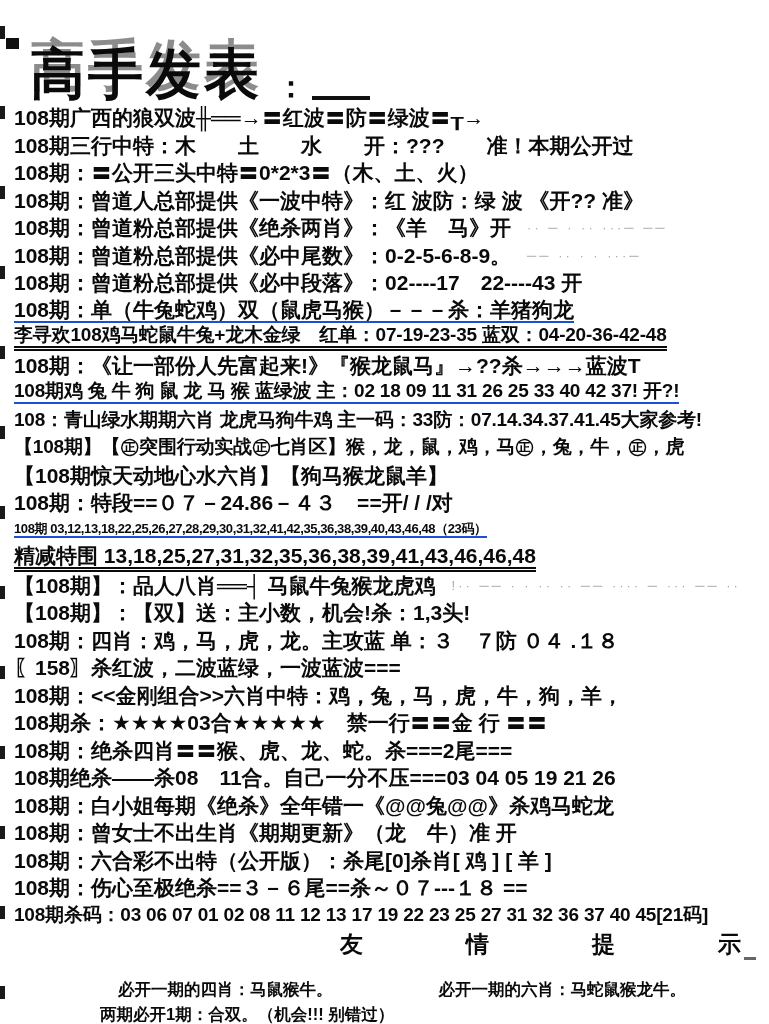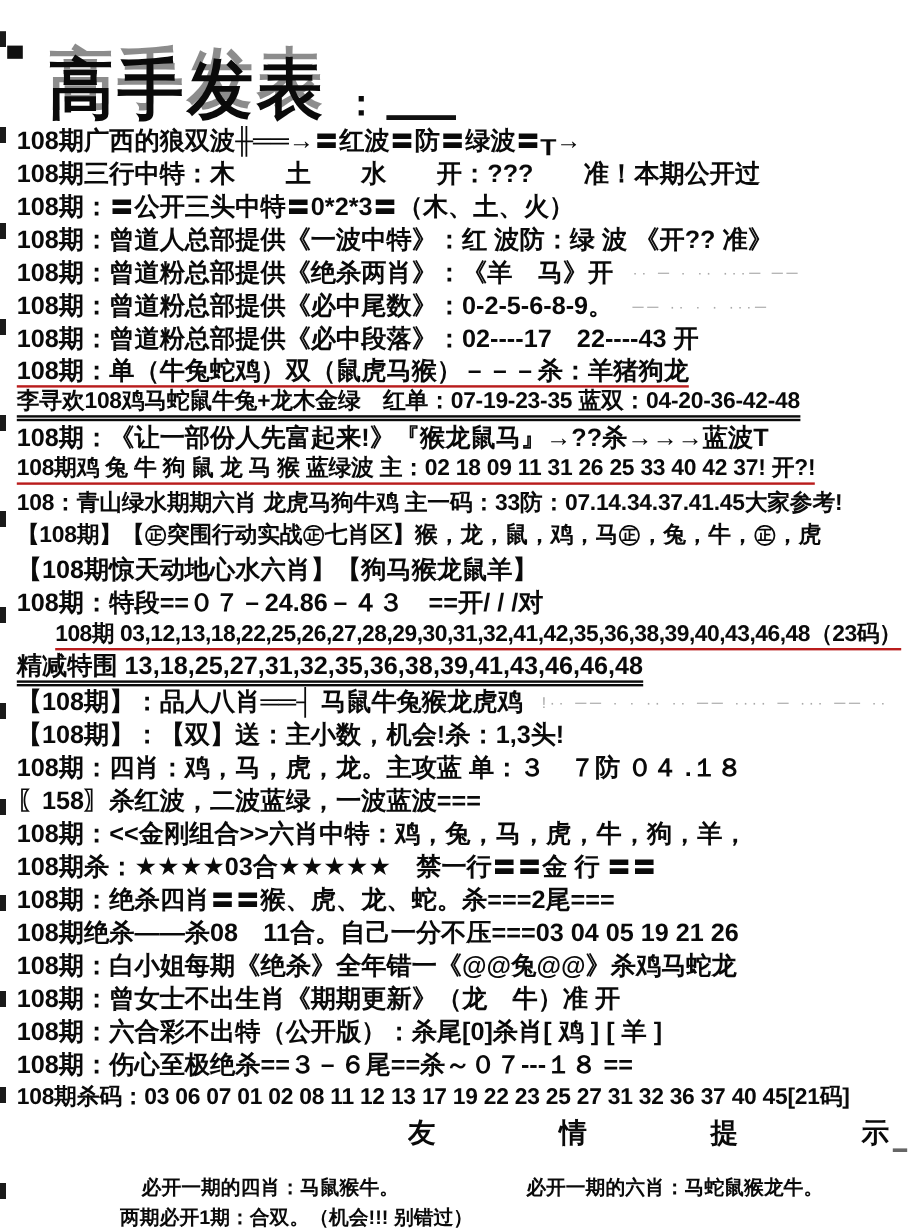--- a/index.html
+++ b/index.html
@@ -10,37 +10,37 @@
   }
   .sheet{position:relative;width:769px;height:1024px;background:#fff;overflow:hidden;}
 
   
   .edge-ticks{position:absolute;left:0;top:26px;bottom:0;width:5px;
     background:repeating-linear-gradient(180deg,#1a1a1a 0 13px,transparent 13px 80px);}
   .blob{position:absolute;left:6px;top:38px;width:13px;height:11px;background:#101010;}
   .dash-br{position:absolute;left:744px;top:957px;width:12px;height:3px;background:#666;}
 
   
-  .title-row{padding:10px 0 0 40px;height:92px;display:flex;align-items:flex-end;white-space:nowrap;}
+  .title-row{padding:10px 0 0 30px;height:92px;display:flex;align-items:flex-end;white-space:nowrap;}
   .title{
     font-size:55px;font-weight:bold;letter-spacing:3px;line-height:1.0;
     text-shadow:0 -9px 0 rgba(0,0,0,0.45);
   }
   .title-colon{font-size:30px;font-weight:bold;margin-left:14px;line-height:1;}
   .title-blank{display:inline-block;width:58px;height:6px;border-bottom:4px solid #111;margin-left:6px;margin-bottom:2px;}
 
   
   .lines{padding-left:14px;padding-top:2px;}
   .line{height:27.5px;display:flex;align-items:center;white-space:nowrap;
     font-size:21px;font-weight:bold;}
   .txt{display:inline-block;line-height:1.1;}
-  .u{border-bottom:2px solid #b91c1c;}
+  .u{border-bottom:2px solid #1d4ed8;}
   .du{border-bottom:5px double #0a0a0a;text-align:right;}
   .t1{font-size:19px;letter-spacing:-0.2px;}
-  .t2{font-size:19px;letter-spacing:-0.4px;margin-left:32px;}
+  .t2{font-size:13px;letter-spacing:-0.4px;}
   .trail{color:#a8a8a8;font-size:13px;font-weight:normal;letter-spacing:3px;margin-left:16px;}
 
   
   .friendly{height:28px;margin-left:340px;white-space:nowrap;overflow:hidden;
     font-size:23px;font-weight:bold;letter-spacing:103px;}
 
   
   .footer{margin-top:20px;font-size:16.5px;font-weight:bold;}
   .foot1{display:flex;white-space:nowrap;height:25px;align-items:center;}
   .foot-left{margin-left:118px;}

